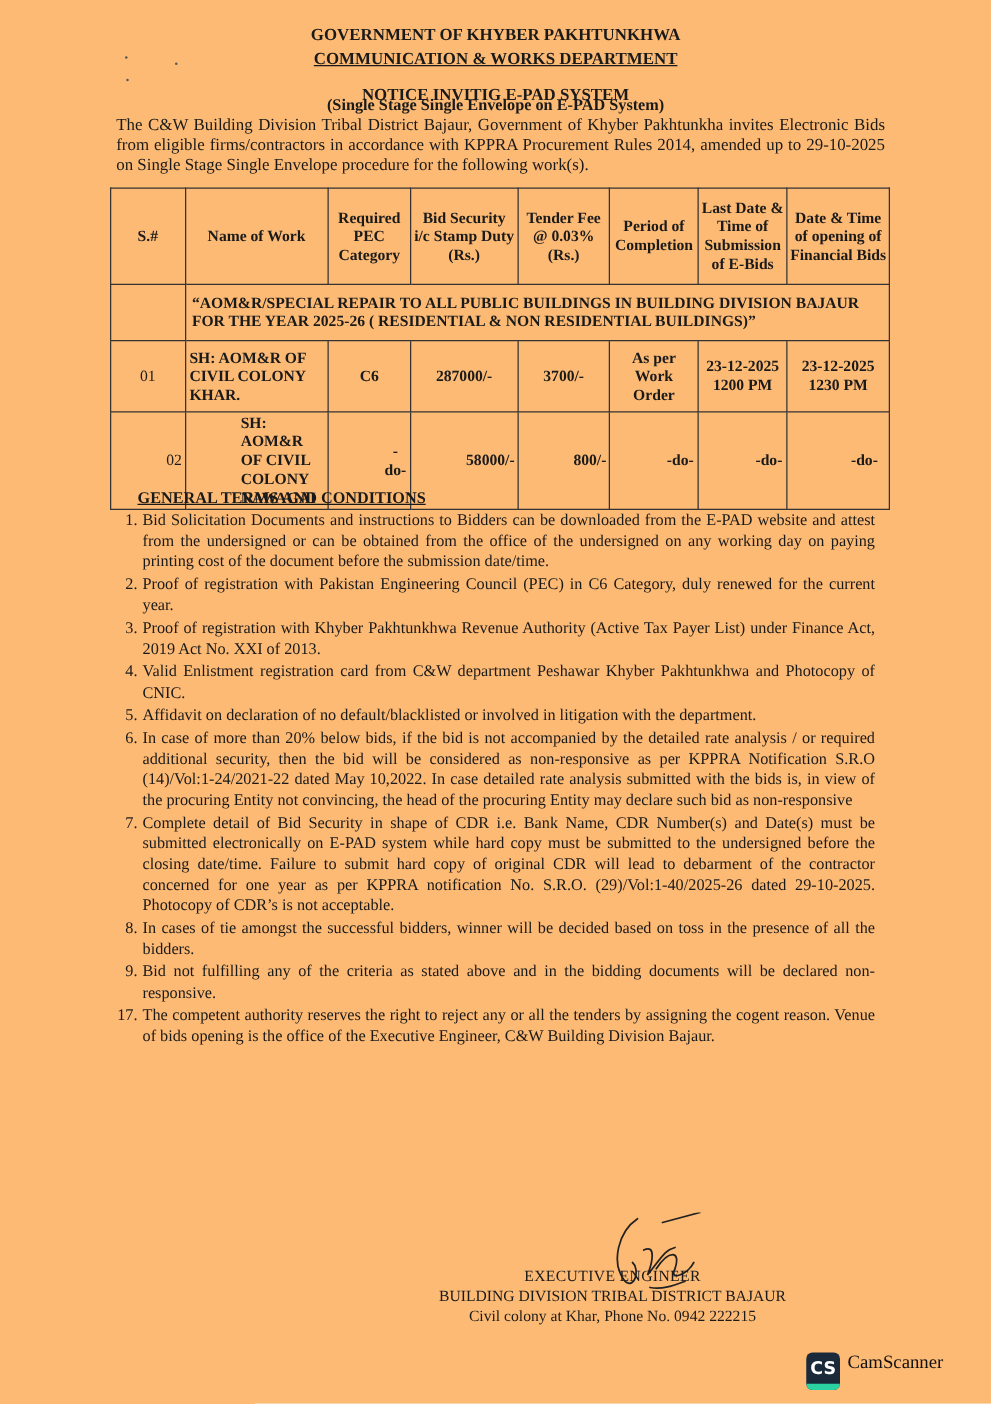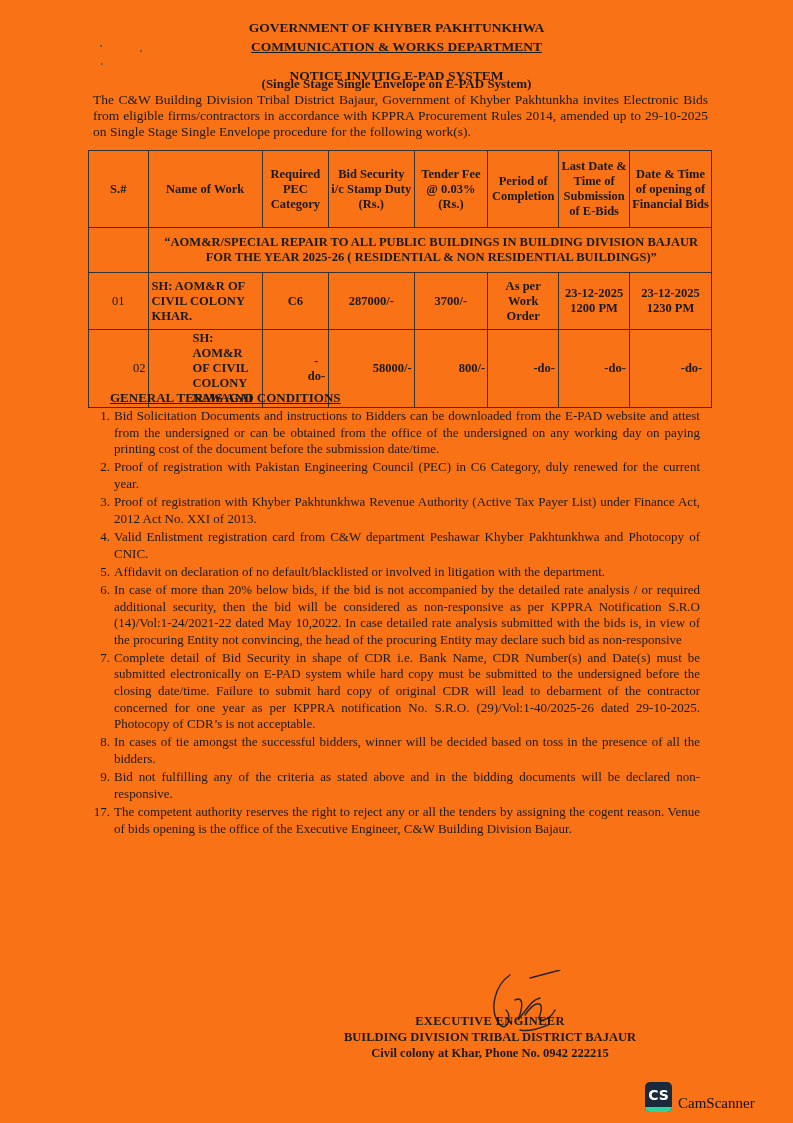--- a/index.html
+++ b/index.html
@@ -1,46 +1,46 @@
 <!DOCTYPE html>
 <html><head>
 <meta charset="utf-8">
 <style>
   html, body { margin:0; padding:0; background:#ffffff; }
   body { width:793px; height:1123px; position:relative; overflow:hidden;
          font-family:"Liberation Serif", serif; color:#1a1a1a; }
-  .page { position:absolute; left:0; top:0; width:793px; height:1123px; background:#f97316; }
+  .page { position:absolute; left:0; top:0; width:793px; height:1123px; background:#fdba74; }
   .hdr { position:absolute; left:0; width:793px; text-align:center; font-weight:bold; font-size:13.5px; line-height:16px; }
   .hdr.l1 { top:20px; }
   .hdr.l2 { top:39px; text-decoration:underline; }
   .hdr.l3 { top:68px; }
   .hdr.l4 { top:76px; font-size:13px; }
   .intro { position:absolute; left:93px; top:92px; width:615px; font-size:13.5px; line-height:16px; text-align:justify; }
   .dot { position:absolute; width:2px; height:2px; background:#555; border-radius:50%; }
 
   table.works { position:absolute; left:88px; top:150px; width:624px; border-collapse:collapse;
                 font-size:12.5px; font-weight:bold; }
   table.works td, table.works th { border:1.2px solid #333; text-align:center; vertical-align:middle; padding:1px 2px; line-height:15px; }
   table.works th { height:74px; font-weight:bold; }
   table.works td.name { text-align:left; padding-left:3px; }
   table.works td.sno { font-weight:normal; }
-  table.works td.title { text-align:center; padding-left:5px; height:42px; font-size:12.5px; }
+  table.works td.title { text-align:left; padding-left:5px; height:42px; font-size:12.5px; }
   table.works tr.r1 td { height:54px; }
   table.works tr.r2 td { height:43px;padding-left:44px; }
 
   .terms-title { position:absolute; left:110px; top:390px; font-weight:bold; font-size:13px; text-decoration:underline; }
   ol.terms { position:absolute; left:88px; top:408px; width:612px; margin:0; padding:0; list-style:none; font-size:13px; line-height:16.6px; }
   ol.terms li { position:relative; padding-left:26px; text-align:justify; margin-bottom:1.6px; }
   ol.terms li .num { position:absolute; left:0; top:0; width:22px; text-align:right; }
 
-  .sig { position:absolute; left:330px; top:1013px; width:320px; text-align:center; font-weight:bold; font-size:12.5px; line-height:16px; }
+  .sig { position:absolute; left:330px; top:1013px; width:320px; text-align:center; font-weight:normal; font-size:12.5px; line-height:16px; }
   .sig .ee { letter-spacing:0.3px; }
   .signature { position:absolute; left:470px; top:970px; width:100px; height:80px; }
 
-  .cs { position:absolute; left:645px; top:1082px; display:flex; align-items:flex-end; }
+  .cs { position:absolute; left:645px; top:1082px; display:flex; align-items:flex-start; }
   .cs-logo { width:27px; height:30px; background:#1a2a3a; border-radius:5px; position:relative; overflow:hidden;
              color:#fff; font-family:"DejaVu Sans", sans-serif; font-weight:bold; font-size:14px; text-align:center; line-height:26px; }
   .cs-logo::after { content:""; position:absolute; left:0; bottom:0; width:100%; height:5px; background:#2bd2a2; }
   .cs-text { margin-left:6px; font-size:15px; font-family:"Liberation Serif", serif; color:#111; }
 </style>
 </head>
 <body>
 
 <div class="page">
 
@@ -107,21 +107,21 @@
       <td>-do-</td>
       <td>-do-</td>
     </tr>
   </tbody>
     </table>
 
   <div class="terms-title">GENERAL TERMS AND CONDITIONS</div>
   <ol class="terms">
     <li><span class="num">1.</span><span>Bid Solicitation Documents and instructions to Bidders can be downloaded from the E-PAD website and attest from the undersigned or can be obtained from the office of the undersigned on any working day on paying printing cost of the document before the submission date/time.</span></li>
     <li><span class="num">2.</span><span>Proof of registration with Pakistan Engineering Council (PEC) in C6 Category, duly renewed for the current year.</span></li>
-    <li><span class="num">3.</span><span>Proof of registration with Khyber Pakhtunkhwa Revenue Authority (Active Tax Payer List) under Finance Act, 2012 Act No. XXI of 2013.</span></li>
+    <li><span class="num">3.</span><span>Proof of registration with Khyber Pakhtunkhwa Revenue Authority (Active Tax Payer List) under Finance Act, 2019 Act No. XXI of 2013.</span></li>
     <li><span class="num">4.</span><span>Valid Enlistment registration card from C&amp;W department Peshawar Khyber Pakhtunkhwa and Photocopy of CNIC.</span></li>
     <li><span class="num">5.</span><span>Affidavit on declaration of no default/blacklisted or involved in litigation with the department.</span></li>
     <li><span class="num">6.</span><span>In case of more than 20% below bids, if the bid is not accompanied by the detailed rate analysis  / or required additional security, then the bid will be considered as non-responsive as per KPPRA Notification S.R.O (14)/Vol:1-24/2021-22 dated May 10,2022. In case detailed rate analysis submitted with the bids is, in view of the procuring Entity not convincing, the head of the procuring Entity may declare such bid as non-responsive</span></li>
     <li><span class="num">7.</span><span>Complete detail of Bid Security in shape of CDR i.e. Bank Name, CDR Number(s) and Date(s) must be submitted electronically on E-PAD system while hard copy must be submitted to the undersigned before the closing date/time. Failure to submit hard copy of original CDR will lead to debarment of the contractor concerned for one year as per KPPRA notification No. S.R.O. (29)/Vol:1-40/2025-26 dated 29-10-2025. Photocopy of CDR’s is not acceptable.</span></li>
     <li><span class="num">8.</span><span>In cases of tie amongst the successful bidders, winner will be decided based on toss in the presence of all the bidders.</span></li>
     <li><span class="num">9.</span><span>Bid not fulfilling any of the criteria as stated above and in the bidding documents will be declared non-responsive.</span></li>
     <li><span class="num">17.</span><span>The competent authority reserves the right to reject any or all the tenders by assigning the cogent reason. Venue of bids opening is the office of the Executive Engineer, C&amp;W Building Division Bajaur.</span></li>
   </ol>
 
   <svg class="signature" viewBox="0 0 100 80">

